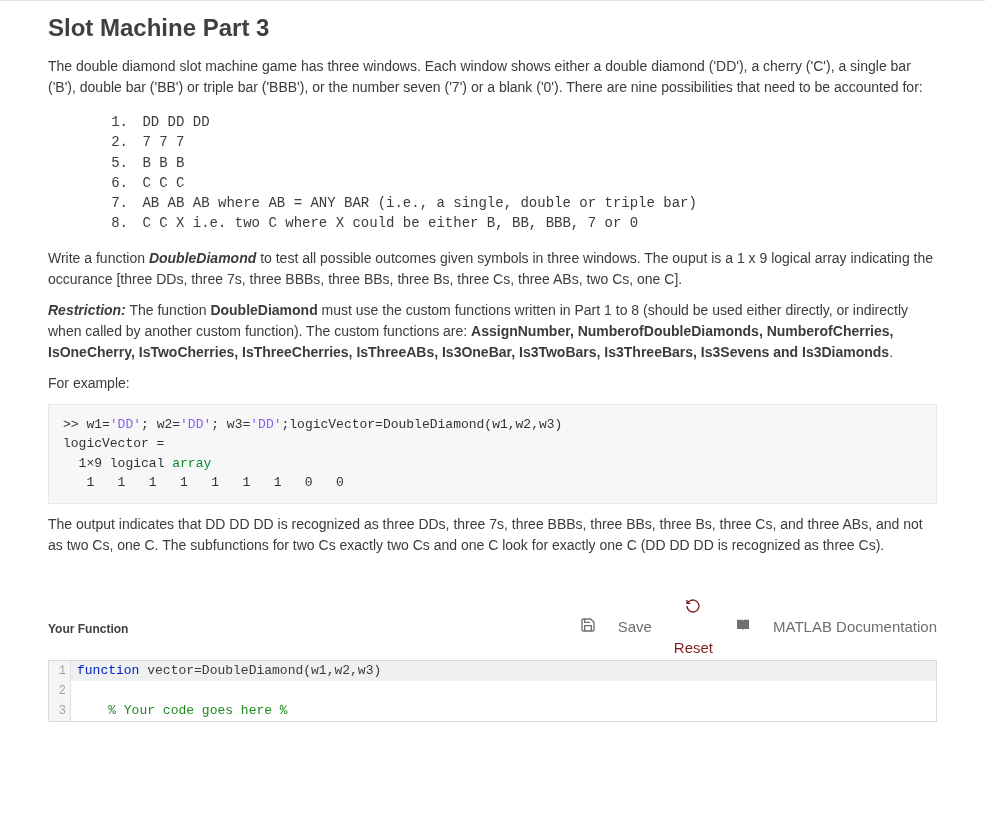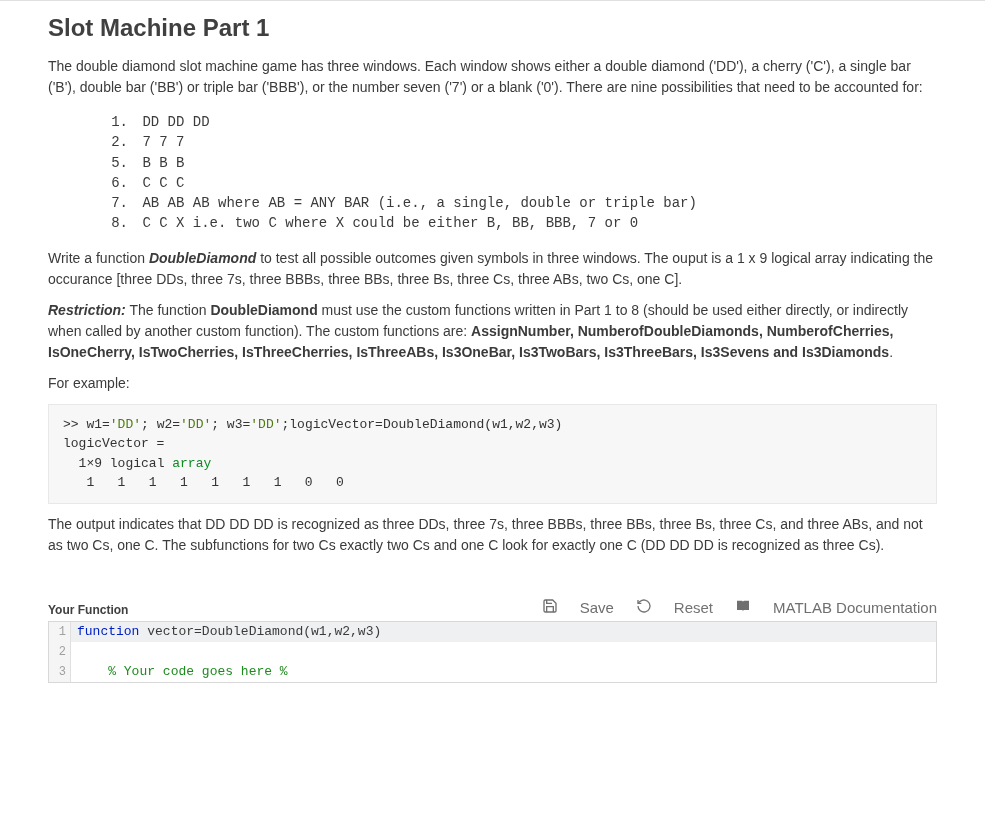--- a/index.html
+++ b/index.html
@@ -44,21 +44,21 @@
     background: #f7f7f7;
     border: 1px solid #e8e8e8;
     font-family: Consolas, "Courier New", monospace;
     font-size: 13px;
     padding: 10px 14px;
     white-space: pre;
     line-height: 1.5;
     color: #333;
     margin: 10px 0;
   }
-  .code-block .s-str { color: #4d7c0f; }
+  .code-block .s-str { color: #8b5cf6; }
   .code-block .s-out { color: #333; }
   .code-block .x9 { color: #333; }
   .code-block .x9 .times { color: #333; }
   .code-block .arr { color: #0e8a24; }
 
   
   .func-header {
     display:flex;
     align-items: baseline;
     justify-content: space-between;
@@ -67,21 +67,21 @@
   }
   .func-header h2 {
     font-family: Arial, sans-serif;
     font-size: 12px;
     font-weight: 700;
     color: #404040;
     margin:0;
   }
   .toolbar { display:flex; gap: 22px; align-items: center; color: #6f6f6f; font-size: 15px; }
   .toolbar .btn { display:flex; align-items:center; gap:22px; cursor:pointer; }
-  .toolbar .btn.disabled { color: #737373; cursor:default; }
+  .toolbar .btn.disabled { color: #7f1d1d; cursor:default;flex-direction:column; }
   .toolbar svg { width:16px; height:16px; }
 
   .editor {
     border: 1px solid #d8d8d8;
     font-family: Consolas, "Courier New", monospace;
     font-size: 13px;
   }
   .editor .row {
     display:flex;
     min-height: 20px;
@@ -119,21 +119,21 @@
   }
 </style>
 </head>
 <body>
 
 <div class="top-divider"></div>
 
 <div class="scroll-wrap">
 <div class="page">
 
-  <h1 class="title">Slot Machine Part 1</h1>
+  <h1 class="title">Slot Machine Part 3</h1>
 
   <p>The double diamond slot machine game has three windows. Each window shows either a double diamond ('DD'), a cherry ('C'), a single bar ('B'), double bar ('BB') or triple bar ('BBB'), or the number seven ('7') or a blank ('0').   There are nine possibilities that need to be accounted for:</p>
 
   <div class="possibilities">
     <div class="poss-row"><span class="num">1.</span><span class="body">  DD DD DD</span></div>
     <div class="poss-row"><span class="num">2.</span><span class="body">  7 7 7</span></div>
     <div class="poss-row"><span class="num">5.</span><span class="body">   B B B</span></div>
     <div class="poss-row"><span class="num">6.</span><span class="body">   C C C</span></div>
     <div class="poss-row"><span class="num">7.</span><span class="body">   AB AB AB  where AB = ANY BAR (i.e., a single, double or triple bar)</span></div>
     <div class="poss-row"><span class="num">8.</span><span class="body">  C C X i.e. two C where X could be either B, BB, BBB, 7 or 0</span></div>

